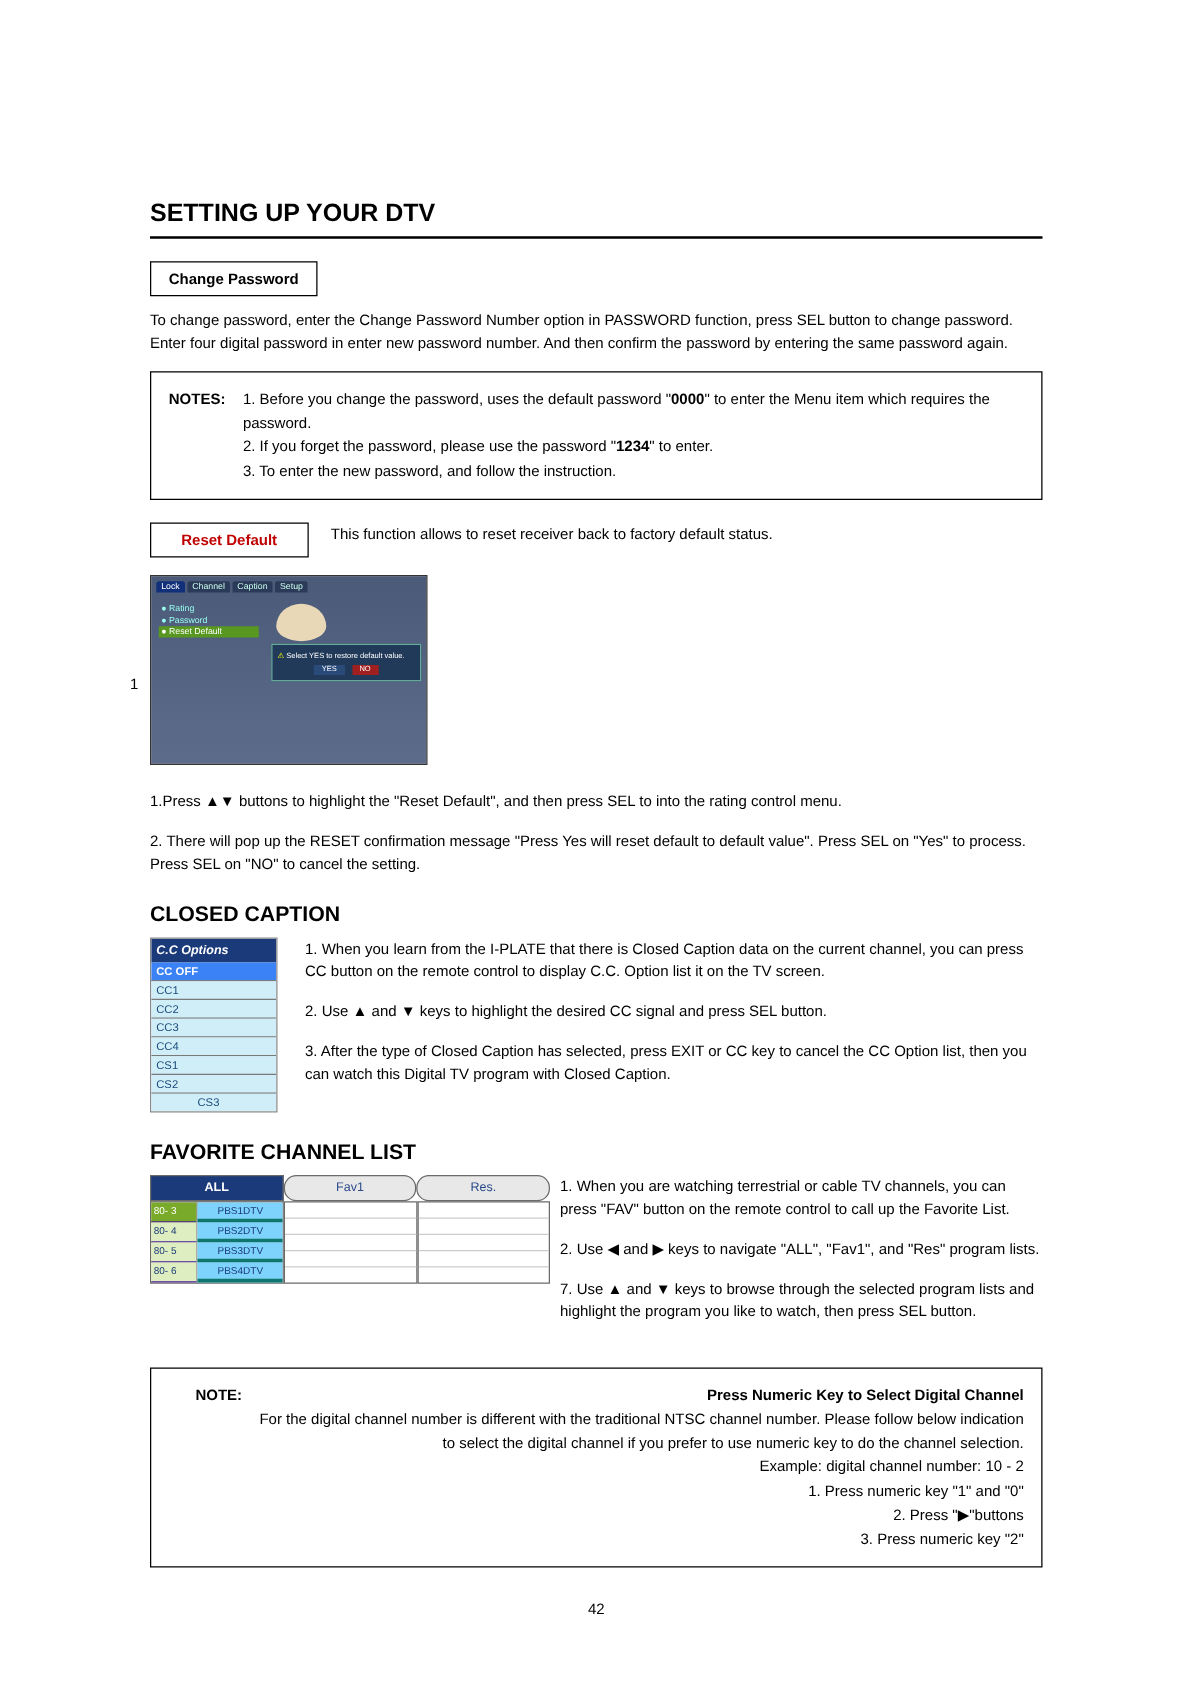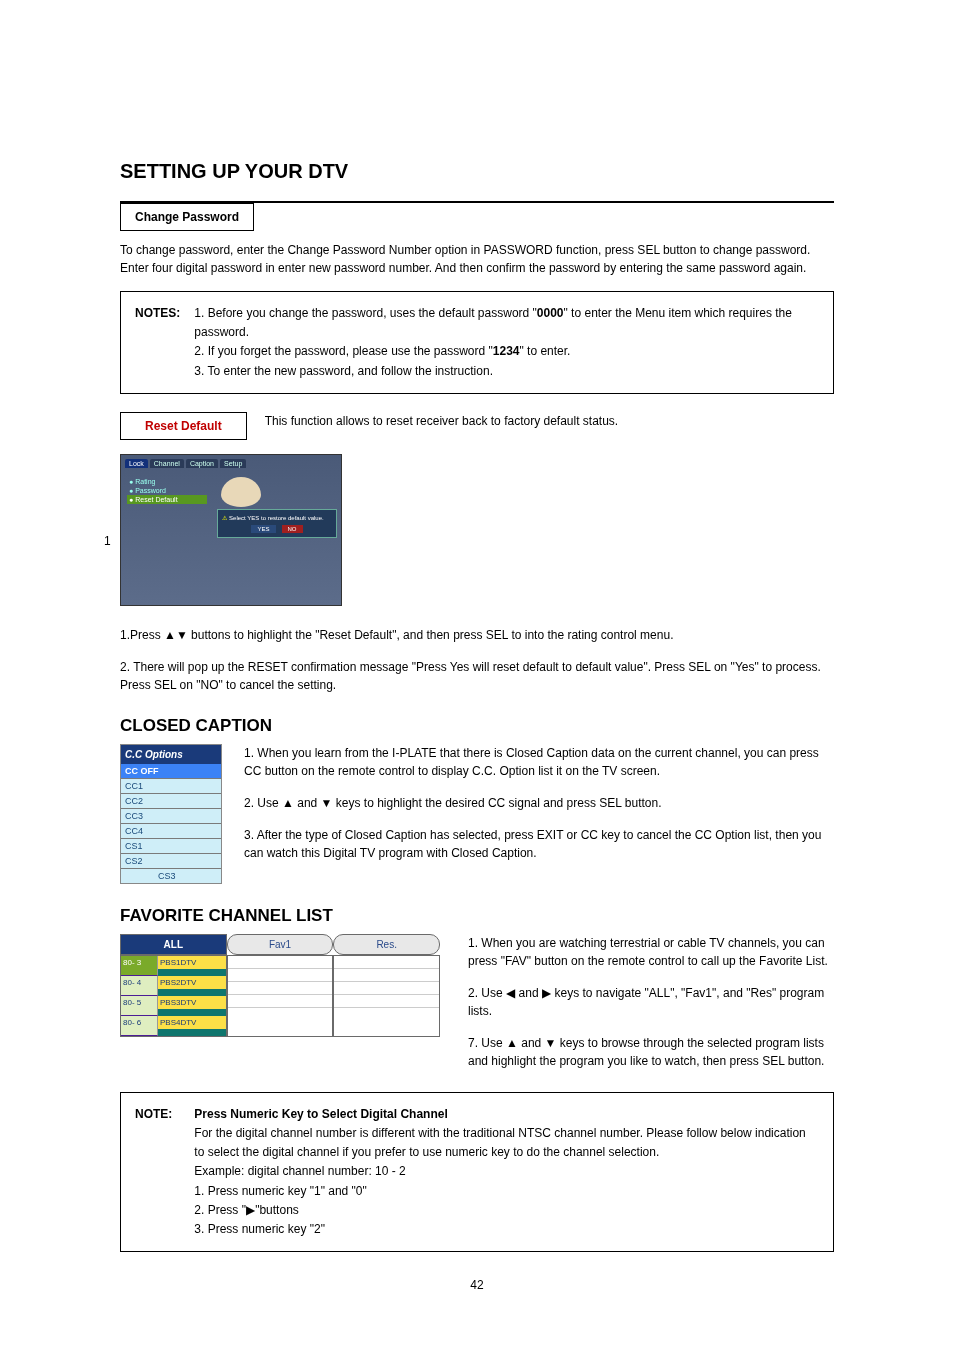--- a/index.html
+++ b/index.html
@@ -11,21 +11,22 @@
     width: 954px;
   }
   .page {
     padding: 160px 120px 60px 120px;
     position: relative;
   }
   .page-title {
     font-size: 20px;
     font-weight: bold;
     border-bottom: 2.5px solid #000;
-    padding-bottom: 18px;
+    padding-bottom: 6px;
+    margin-bottom: 18px;
   }
   .boxed {
     border: 1px solid #000;
     display: inline-block;
     padding: 6px 14px;
     font-size: 12px;
     font-weight: bold;
     margin-bottom: 10px;
   }
   .body-text {
@@ -151,38 +152,38 @@
   .cc-line {
     border-bottom: 1px solid #7a7a7a;
     padding: 2px 4px;
     color: #1a4a7a;
     background: #cfeef8;
   }
   .cc-line-off { background:#3b82f6; color:#fff; font-weight:bold;}
   .cc-col { flex:1; font-size:12px; line-height:1.5;}
 
   .fav-row {
-    display:flex; gap:28px; align-items:flex-start; margin-top:6px;
+    display:flex; gap:8px; align-items:flex-start; margin-top:6px;
   }
   .fav-table-wrap {
     width: 320px;
   }
   .fav-tabs { display:flex; }
   .fav-tab {
     flex:1; text-align:center; font-size:10px;
     padding:4px 2px; border:1px solid #6a6a6a;
   }
   .fav-tab-all { background:#1a3a7a; color:#fff; font-weight:bold;}
   .fav-tab-other { background:#e8e8e8; color:#2a4a8a;border-radius:10px;}
   .fav-body { display:flex; }
   .fav-col { flex:1; border:1px solid #6a6a6a; }
   .fav-rowline { display:flex; font-size:8px; }
   .fav-ch { width:32px; background:#dfeec0; color:#1a3a7a; padding:2px 2px; border-bottom:1px solid #4c1d95; border-right:1px solid #999;}
   .fav-ch-hl { background:#7aaa2a; color:#fff;}
-  .fav-name { flex:1; background:#fde047; color:#1a3a7a; padding:2px 2px; border-bottom:7px solid #0f766e;}
+  .fav-name { flex:1; background:#7dd3fc; color:#1a3a7a; padding:2px 16px; border-bottom:3px solid #0f766e;}
   .fav-blank { height:12px; border-bottom:1px solid #ccc;}
   .fav-text { flex:1; font-size:12px; line-height:1.5;}
 
   .page-num {
     text-align:center;
     font-size:12px;
     margin-top:26px;
   }
 
   .bold { font-weight: bold; }
@@ -308,21 +309,21 @@
         </div>
       </div>
     </div>
     <div class="fav-text">
       <div class="body-text">1. When you are watching terrestrial or cable TV channels, you can press "FAV" button on the remote control to call up the Favorite List.</div>
       <div class="body-text">2. Use ◀ and ▶ keys to navigate "ALL", "Fav1", and "Res" program lists.</div>
       <div class="body-text">7. Use ▲ and ▼ keys to browse through the selected program lists and highlight the program you like to watch, then press SEL button.</div>
     </div>
   </div>
 
-  <div class="notes-box" style="margin-top:8px;">
+  <div class="notes-box" style="margin-top:22px;text-align:right;">
     <span class="nb-label">NOTE:</span>
     <span class="nb-body">
       <span class="bold">Press Numeric Key to Select Digital Channel</span><br>
       <span>For the digital channel number is different with the traditional NTSC channel number. Please follow below indication to select the digital channel if you prefer to use numeric key to do the channel selection.</span><br>
       <span>Example: digital channel number: 10 - 2</span><br>
       <span>1. Press numeric key "1" and "0"</span><br>
       <span>2. Press "▶"buttons</span><br>
       <span>3. Press numeric key "2"</span>
     </span>
   </div>

